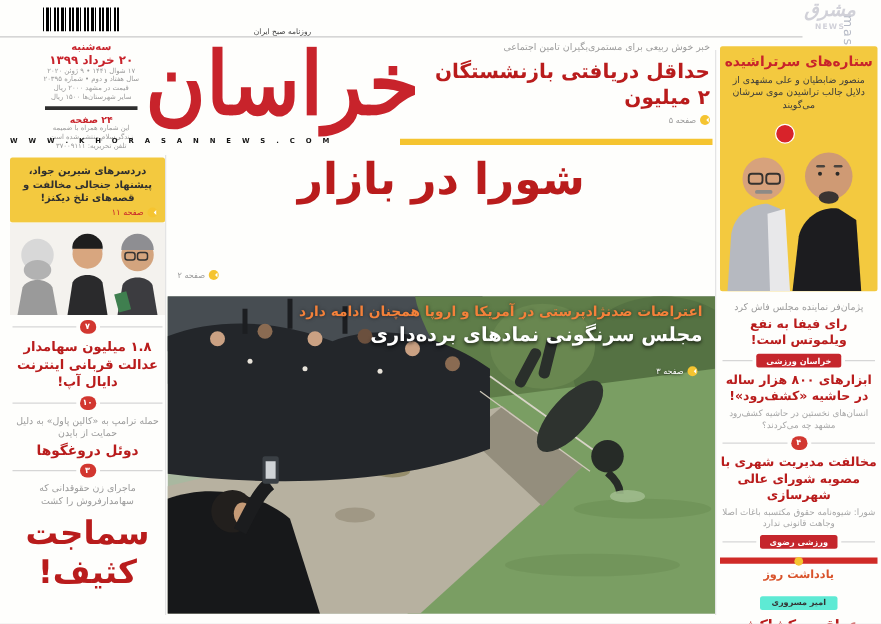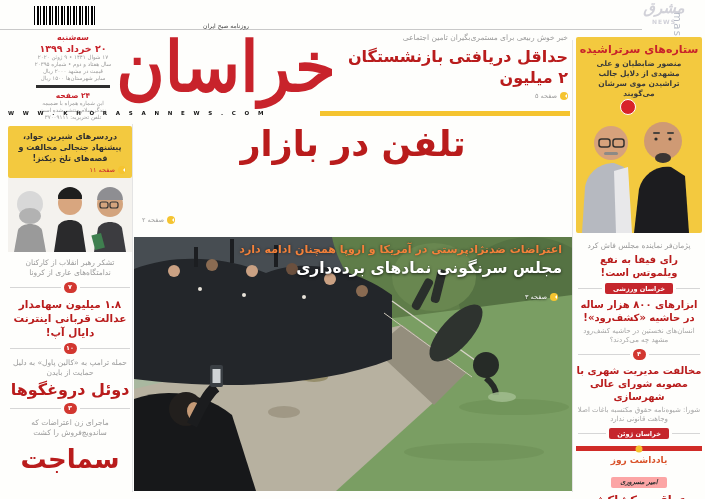--- a/index.html
+++ b/index.html
@@ -34,26 +34,26 @@
   
   .sep{display:flex;align-items:center;gap:3px;margin:4px 2px;}
   .sep::before,.sep::after{content:"";flex:1;height:1px;background:#d6d6d6;}
   .badge{min-width:11px;height:11px;border-radius:6px;background:#d23730;color:#fff;font-size:6.5px;
          line-height:11px;text-align:center;font-weight:bold;padding:0 1px;}
   .pill{background:#c5262c;color:#fff;font-size:6.5px;font-weight:bold;padding:1.5px 8px;border-radius:2px;}
   .redbar{position:relative;height:5px;background:#d02b27;margin:7px 0 4px;}
   .redbar::after{content:"";position:absolute;left:50%;top:50%;transform:translate(-50%,-50%);
                  width:7px;height:7px;background:#f5c430;border-radius:50%;}
   .notehead{color:#d9532b;font-weight:bold;font-size:9px;text-align:center;}
-  .ypill{display:inline-block;background:#fca5a5;color:#333;font-size:6.5px;font-weight:bold;
-         padding:1.5px 9px;border-radius:2px;font-style:italic;}
+  .ypill{display:inline-block;background:#5eead4;color:#333;font-size:6.5px;font-weight:bold;
+         padding:1.5px 9px;border-radius:2px;}
   
   .ybox{background:#f3c93f;border-radius:2px;}
   .ybox .ftitle{color:#c8232b;font-weight:bold;font-size:11px;text-align:center;padding-top:6px;}
-  .ybox .ftext{color:#3a3a3a;font-size:7.5px;font-weight:bold;line-height:10px;text-align:center;padding:3px 7px 0;}
+  .ybox .ftext{color:#3a3a3a;font-size:7.5px;font-weight:normal;line-height:10px;text-align:center;padding:3px 7px 0;}
   
   .ph-kicker{color:#f4813a;font-size:11px;font-weight:bold;text-shadow:0 0 3px rgba(0,0,0,.55);}
   .ph-head{color:#fff;font-size:15.5px;font-weight:bold;text-shadow:0 1px 3px rgba(0,0,0,.7);}
   .vwm{writing-mode:vertical-rl;font-size:10px;letter-spacing:1.5px;color:#a9aebc;opacity:.85;direction:ltr;
        font-family:"DejaVu Sans",sans-serif;}
   .mashregh-logo{color:#c6c6d0;font-size:15px;font-weight:bold;font-style:italic;opacity:.8;text-align:center;line-height:13px;}
   .mashregh-logo small{font-size:6px;letter-spacing:1px;display:block;font-style:normal;}
   .vsep{background:#e4e4e4;width:1px;}
   svg{display:block;}
 </style>
@@ -99,21 +99,21 @@
   <div class="ab mashregh-logo" style="left:628px;top:2px;width:72px;">
     <span>مشرق</span>
     <small>NEWS</small>
   </div>
   <div class="ab vwm" style="left:672px;top:12px;height:240px;">mashreghnews.ir</div>
 
   <div class="ab vsep" style="left:132px;top:124px;height:368px;"></div>
   <div class="ab vsep" style="left:572px;top:40px;height:452px;"></div>
 
   <div class="ab center" style="left:134px;top:122px;width:438px;">
-    <div class="hl" style="font-size:35px;line-height:45px;">تلفن در بازار</div>
+    <div class="hl" style="font-size:35px;line-height:45px;">شورا در بازار</div>
   </div>
   <div class="ab pageref" style="left:142px;top:216px;">
     <span class="ydot"></span>
     <span>صفحه ۲</span>
   </div>
 
   <div class="ab" style="left:134px;top:237px;width:438px;height:254px;">
     <svg viewBox="0 0 438 254" width="438" height="254" preserveAspectRatio="none">
       <rect width="438" height="254" fill="#a9b8a0"></rect>
       <rect x="0" y="0" width="438" height="70" fill="#8d978f"></rect>
@@ -200,21 +200,21 @@
 
     <div class="hl center" style="font-size:10px;line-height:13px;">ابزارهای ۸۰۰ هزار ساله در حاشیه «کشف‌رود»!</div>
     <div class="sub center" style="margin-top:3px;">انسان‌های نخستین در حاشیه کشف‌رود مشهد چه می‌کردند؟</div>
     <div class="sep">
       <span class="badge">۴</span>
     </div>
 
     <div class="hl center" style="font-size:10px;line-height:13px;">مخالفت مدیریت شهری با مصوبه شورای عالی شهرسازی</div>
     <div class="sub center" style="margin-top:3px;">شورا: شیوه‌نامه حقوق مکتسبه باغات اصلا وجاهت قانونی ندارد</div>
     <div class="sep">
-      <span class="pill">خراسان ژوئن</span>
+      <span class="pill">ورزشی رضوی</span>
     </div>
 
     <div class="redbar"></div>
     <div class="notehead center">یادداشت روز</div>
     <div class="center" style="margin-top:4px;">
       <span class="ypill">امیر مسروری</span>
     </div>
     <div class="hl center" style="font-size:11.5px;margin-top:5px;">عراق در کشاکش تحول</div>
 
   </div>
@@ -237,34 +237,34 @@
       <path d="M50,21 a12,12 0 0 1 24,0 z" fill="#1e1e1e"></path>
       <path d="M46,74 L50,48 C54,40 70,40 74,48 L78,74 Z" fill="#2a2a2c"></path>
       <circle cx="102" cy="26" r="13" fill="#d3a47e"></circle>
       <path d="M89,22 a13,13 0 0 1 26,0 z" fill="#8e8e92"></path>
       <rect x="92" y="24" width="8" height="6" rx="2" fill="none" stroke="#333" stroke-width="1.2"></rect>
       <rect x="102" y="24" width="8" height="6" rx="2" fill="none" stroke="#333" stroke-width="1.2"></rect>
       <path d="M86,74 L90,50 C94,42 110,42 114,50 L118,74 Z" fill="#3c3c40"></path>
       <rect x="85" y="56" width="10" height="15" fill="#3f7f4f" transform="rotate(-15 90 63)"></rect>
     </svg>
 
-    <div class="kicker center" style="margin-top:6px;">تشکر رهبر انقلاب از کارکنان ندامتگاه‌های عاری از کرونا</div>
     <div class="sep">
       <span class="badge">۷</span>
     </div>
 
     <div class="hl center" style="font-size:10.5px;line-height:14px;">۱.۸ میلیون سهامدار عدالت قربانی اینترنت دایال آپ!</div>
     <div class="sep">
       <span class="badge">۱۰</span>
     </div>
 
     <div class="kicker center">حمله ترامپ به «کالین پاول» به دلیل حمایت از بایدن</div>
-    <div class="hl center" style="font-size:16px;margin-top:2px;">دوئل دروغگوها</div>
+    <div class="hl center" style="font-size:11px;margin-top:2px;">دوئل دروغگوها</div>
     <div class="sep">
       <span class="badge">۳</span>
     </div>
 
-    <div class="kicker center">ماجرای زن اعتراضات که ساندویچ‌فروش را کشت</div>
+    <div class="kicker center">ماجرای زن حقوقدانی که سهامدار‌فروش را کشت</div>
     <div class="hl center" style="font-size:26px;line-height:31px;margin-top:6px;">سماجت</div>
+    <div class="hl center" style="font-size:26px;line-height:31px;">کثیف!</div>
 
   </div>
 
 </div>
 
 </body></html>

